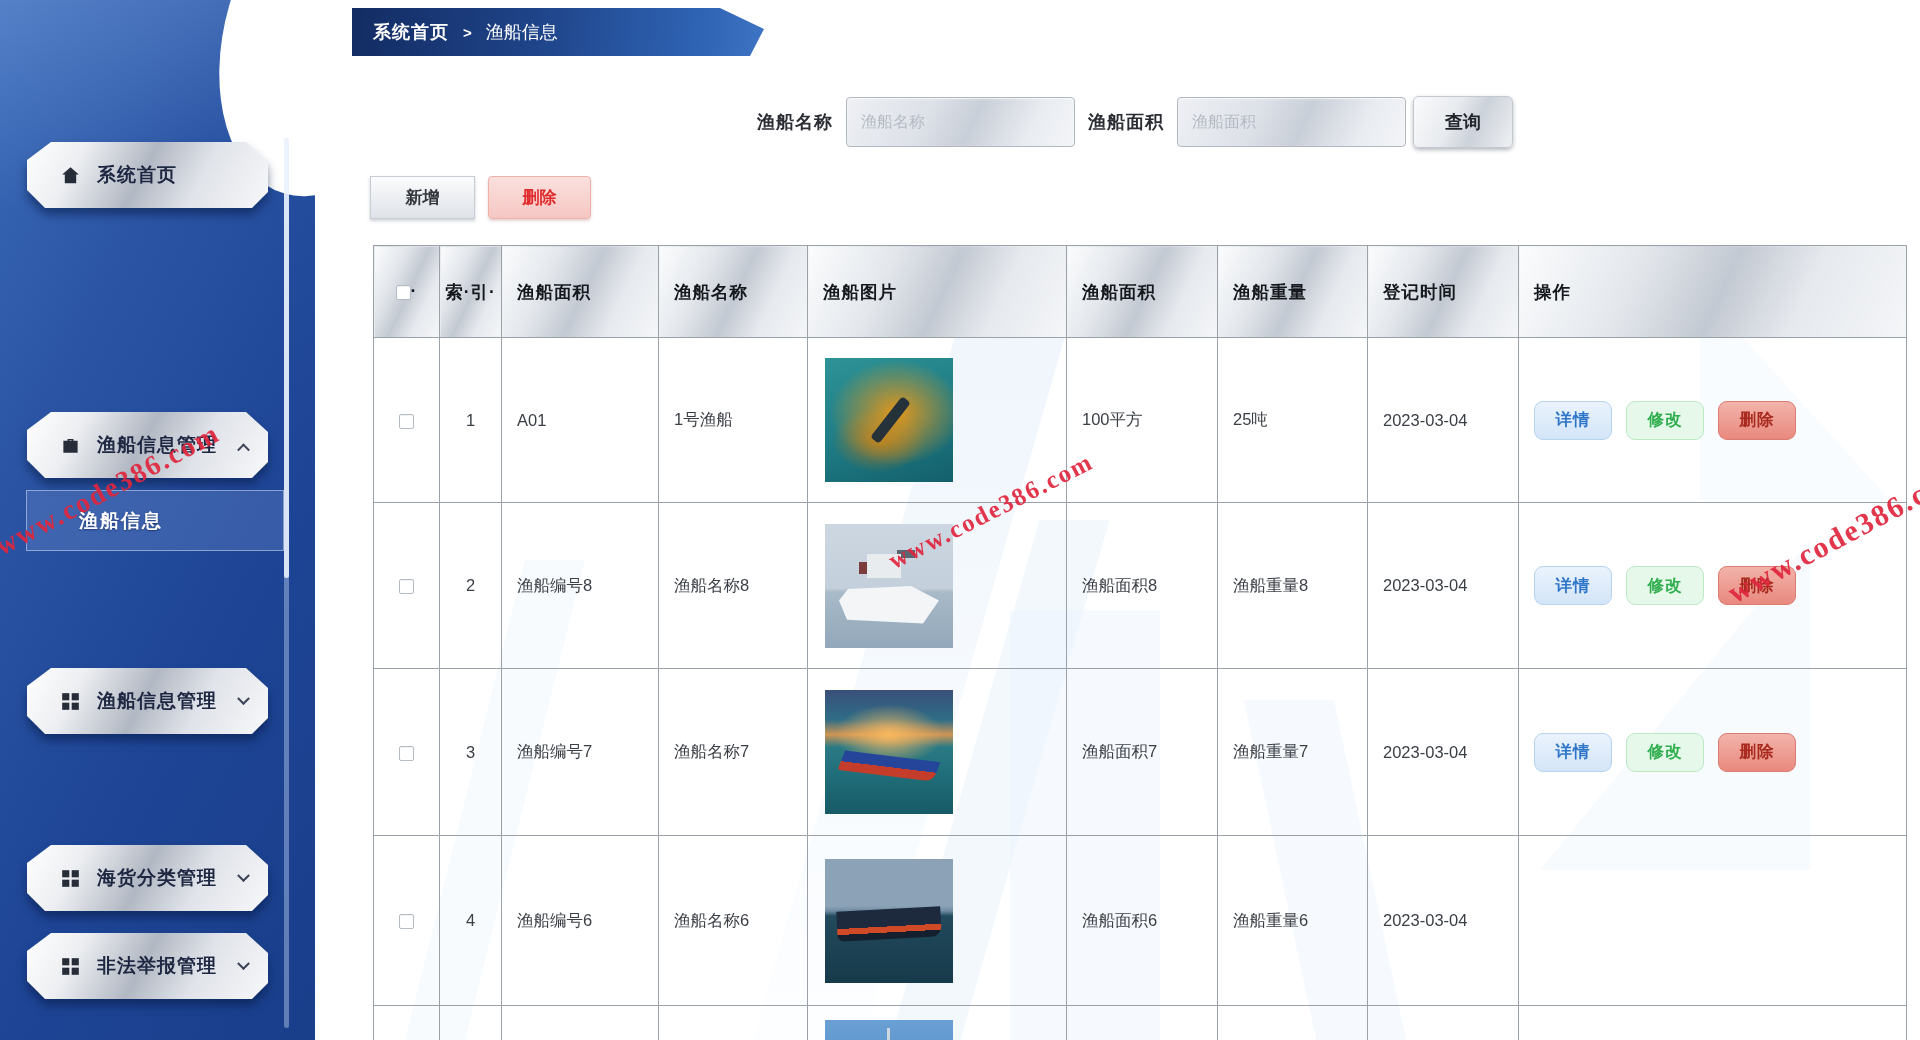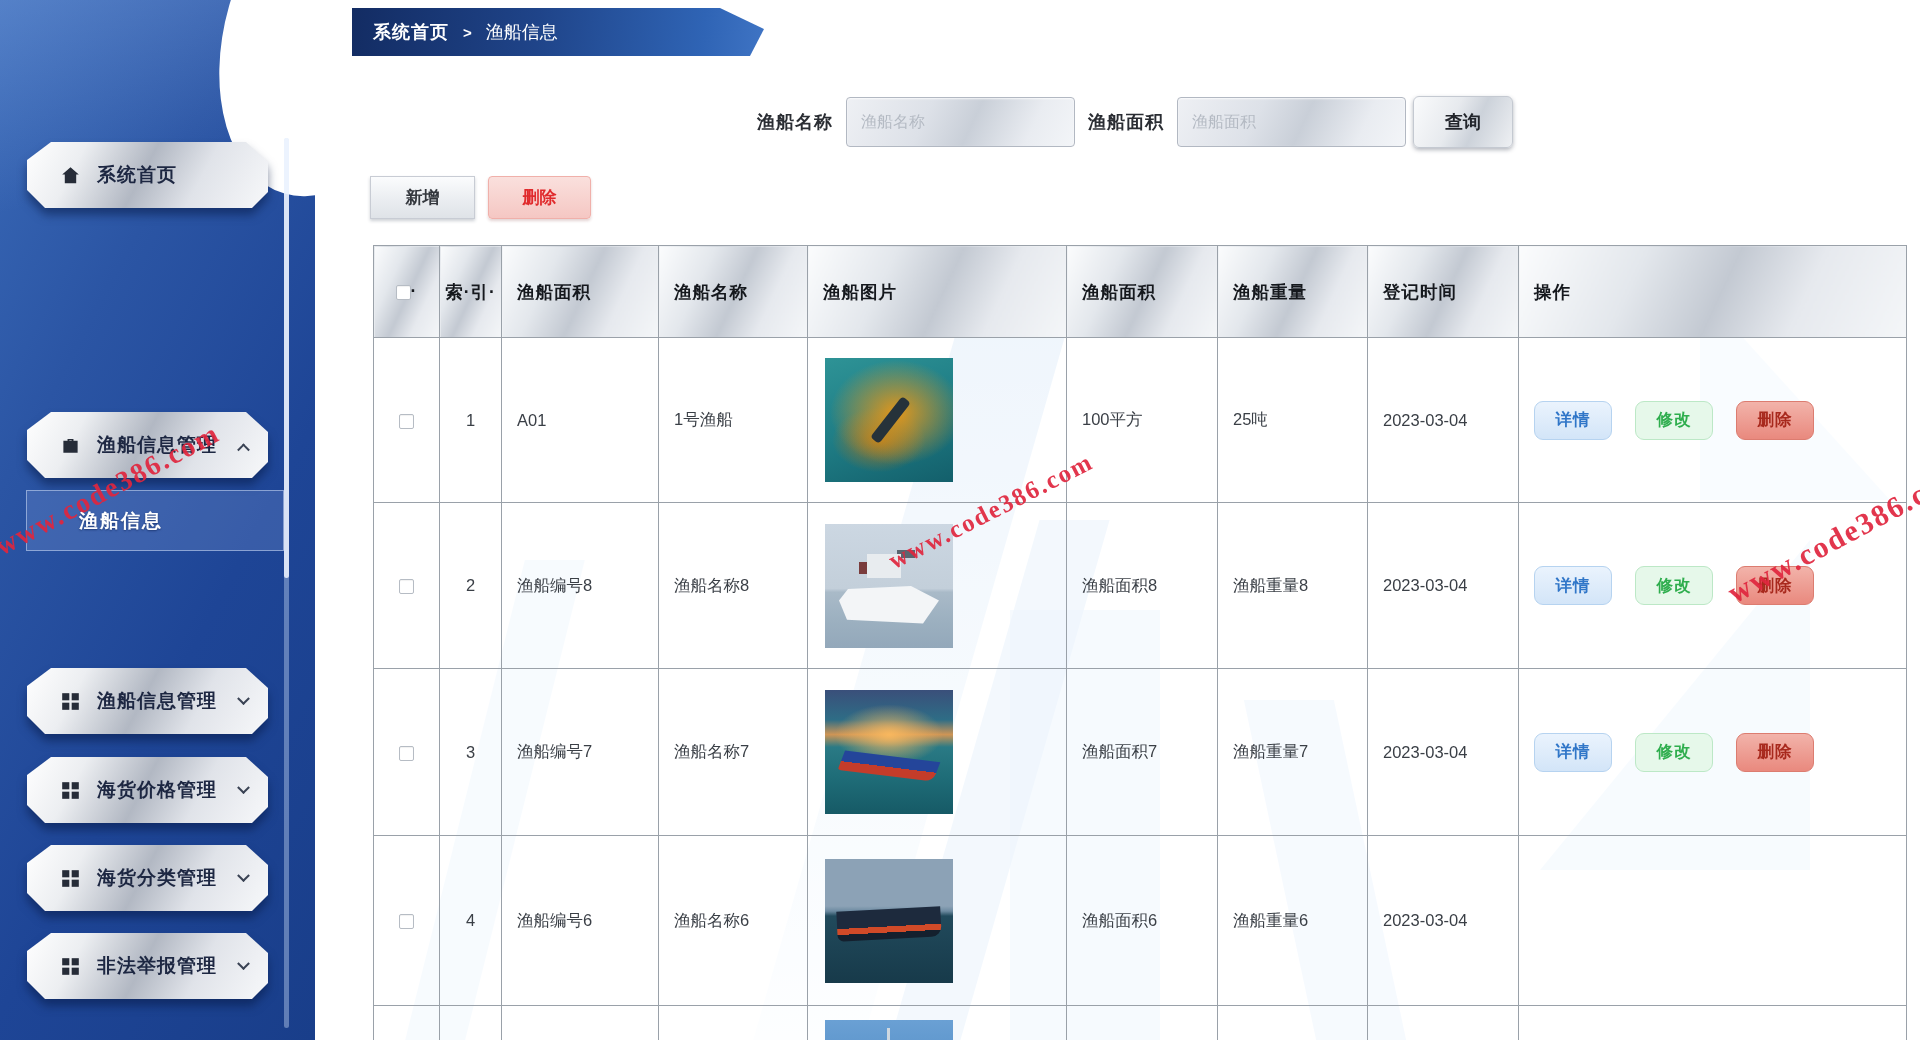--- a/index.html
+++ b/index.html
@@ -129,21 +129,21 @@
   .img-sunset::before { content:''; position:absolute; left:16px; top:66px; width:96px; height:20px;
     background:linear-gradient(180deg,#24459a 0%,#24459a 55%,#c43c2a 55%,#c43c2a 100%);
     transform:rotate(7deg) skewX(-14deg); border-radius:0 0 8px 3px; }
   .img-dark { background:linear-gradient(180deg,#8ca2b6 0%,#8ca2b6 38%,#6d8ba1 42%,#214a5c 46%,#173a4a 100%); }
   .img-dark::before { content:''; position:absolute; left:12px; top:50px; width:104px; height:30px;
     background:linear-gradient(180deg,#1d2a3d 0%,#1d2a3d 58%,#d14a28 58%,#d14a28 78%,#14202e 78%,#14202e 100%);
     transform:rotate(-3deg); border-radius:0 0 10px 6px; }
   .img-sky { width:128px; height:30px; margin:14px 0 0 2px; background:linear-gradient(180deg,#6aa0d4,#5f97cd); position:relative; }
   .img-sky::after { content:''; position:absolute; left:62px; top:8px; width:3px; height:22px; background:#cfd8e0; }
 
-  .acts { display:flex; gap:23px; align-items:flex-end; }
+  .acts { display:flex; gap:14px; align-items:flex-end; }
   .abtn { min-width:78px; height:39px; border-radius:9px; font-size:16.5px; font-weight:bold;
     letter-spacing:1px; cursor:pointer; }
   .abtn.detail { background:linear-gradient(180deg,#eaf3fd,#d3e5f8); border:1px solid #b6d3f0; color:#3076c8; }
   .abtn.edit   { background:#e6f8ea; border:1px solid #bce8c6; color:#2fae4e; }
   .abtn.del    { background:linear-gradient(180deg,#f2b3aa,#e9897e); border:1px solid #dc7c70; color:#a8291d; }
 
   
   .wm { position:absolute; z-index:6; pointer-events:none; white-space:nowrap;
     font-family:"Liberation Serif","DejaVu Serif",serif; font-weight:bold;
     color:#e0263e; opacity:.92; transform-origin:0 0; letter-spacing:2px; }
@@ -193,33 +193,20 @@
             <rect x="1" y="1" width="6" height="6"></rect>
             <rect x="9" y="1" width="6" height="6"></rect>
             <rect x="1" y="9" width="6" height="6"></rect>
             <rect x="9" y="9" width="6" height="6"></rect>
           </svg></span>
       <span class="lbl">渔船信息管理</span>
       <span class="chev"></span>
     </div>
   </div>
 
-  <div class="menu-btn" style="top:757px">
-    <div class="metal">
-      <span class="mi">
-        <svg viewBox="0 0 16 16">
-            <rect x="1" y="1" width="6" height="6"></rect>
-            <rect x="9" y="1" width="6" height="6"></rect>
-            <rect x="1" y="9" width="6" height="6"></rect>
-            <rect x="9" y="9" width="6" height="6"></rect>
-          </svg></span>
-      <span class="lbl">海货价格管理</span>
-      <span class="chev"></span>
-    </div>
-  </div>
 
   <div class="menu-btn" style="top:845px">
     <div class="metal">
       <span class="mi">
         <svg viewBox="0 0 16 16">
             <rect x="1" y="1" width="6" height="6"></rect>
             <rect x="9" y="1" width="6" height="6"></rect>
             <rect x="1" y="9" width="6" height="6"></rect>
             <rect x="9" y="9" width="6" height="6"></rect>
           </svg></span>

